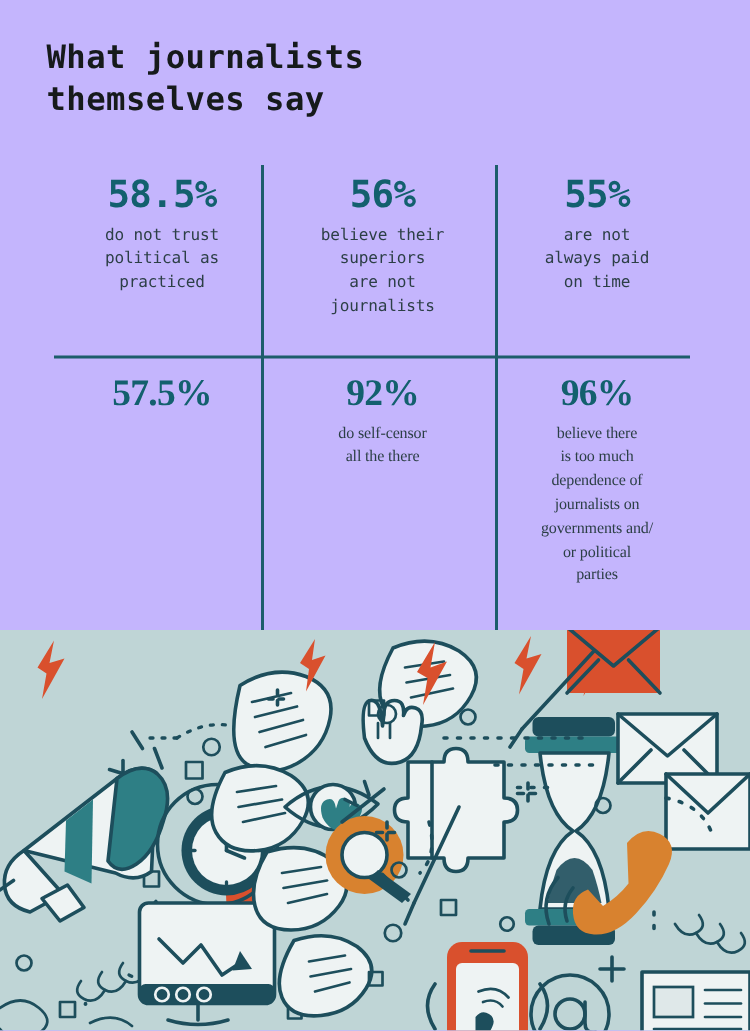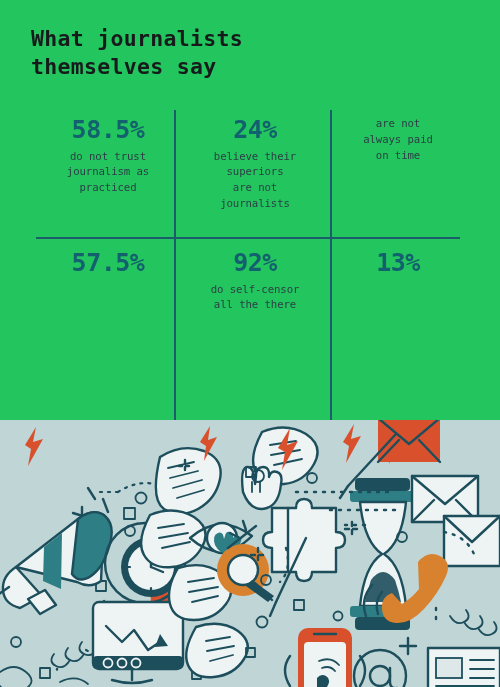--- a/index.html
+++ b/index.html
@@ -11,21 +11,21 @@
     height: 687px;
     background: #bfd5d6;
     font-family: "DejaVu Sans Mono", "Liberation Mono", monospace;
     overflow: hidden;
     position: relative;
   }
   .page {
     position: relative;
     width: 500px;
     height: 687px;
-    background: #22c55e;
+    background: #c4b5fd;
     overflow: hidden;
   }
 
   
   .title {
     position: absolute;
     left: 31px;
     top: 25px;
     width: 420px;
     font-size: 21.5px;
@@ -84,21 +84,21 @@
     letter-spacing: -0.5px;
     margin-bottom: 5px;
   }
   .cell .desc {
     font-size: 10.7px;
     line-height: 1.48;
     color: #2c3f46;
     white-space: pre-line;
     letter-spacing: -0.1px;
   }
-  .cell.r2 { padding-top: 12px; }
+  .cell.r2 { padding-top: 12px; font-family: Liberation Serif, serif; }
   .cell.r2 .pct { font-size: 25px; }
 
   
   .illustration {
     position: absolute;
     left: 0;
     top: 420px;
     width: 500px;
     height: 267px;
   }
@@ -117,46 +117,54 @@
     <div class="grid-lines">
       <div class="vline v1"></div>
       <div class="vline v2"></div>
       <div class="hline"></div>
     </div>
 
     <div class="cells">
       <div class="cell r1">
         <div class="pct">58.5%</div>
         <div class="desc">do not trust
-journalism as
+political as
 practiced</div>
       </div>
       <div class="cell r1">
-        <div class="pct">24%</div>
+        <div class="pct">56%</div>
         <div class="desc">believe their
 superiors
 are not
 journalists</div>
       </div>
       <div class="cell r1">
+        <div class="pct">55%</div>
         <div class="desc">are not
 always paid
 on time</div>
       </div>
 
       <div class="cell r2">
         <div class="pct">57.5%</div>
       </div>
       <div class="cell r2">
         <div class="pct">92%</div>
         <div class="desc">do self-censor
 all the there</div>
       </div>
       <div class="cell r2">
-        <div class="pct">13%</div>
+        <div class="pct">96%</div>
+        <div class="desc">believe there
+is too much
+dependence of
+journalists on
+governments and/
+or political
+parties</div>
       </div>
     </div>
   </div>
 
   <div class="illustration">
     <svg width="500" height="267" viewBox="0 0 500 267" xmlns="http://www.w3.org/2000/svg">
       <defs>
         <style>
           .s  { stroke:#1d4e5c; stroke-width:2.4; fill:none; stroke-linecap:round; stroke-linejoin:round; }
           .st { stroke:#1d4e5c; stroke-width:1.8; fill:none; stroke-linecap:round; stroke-linejoin:round; }

